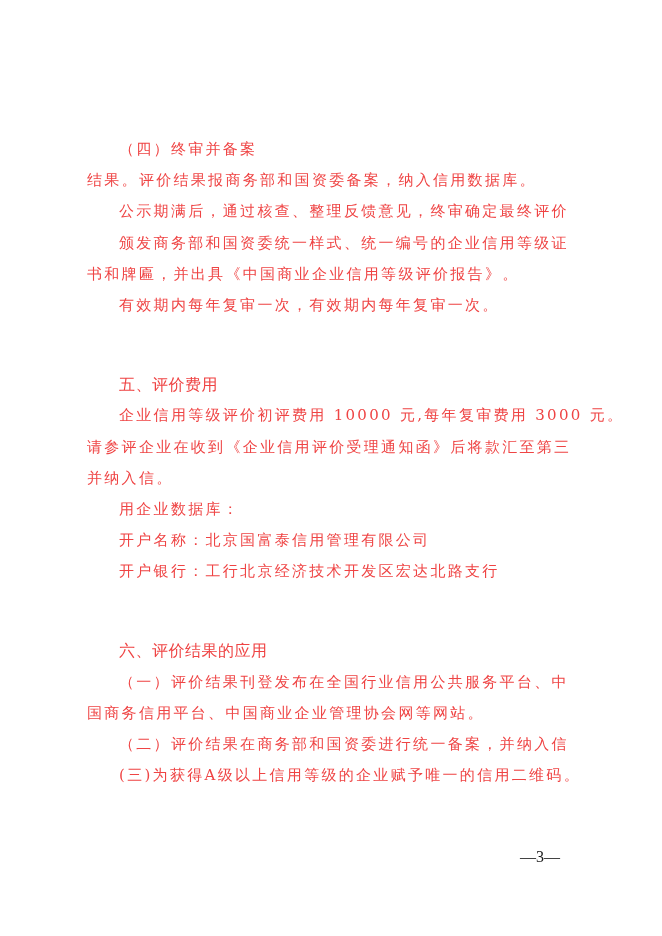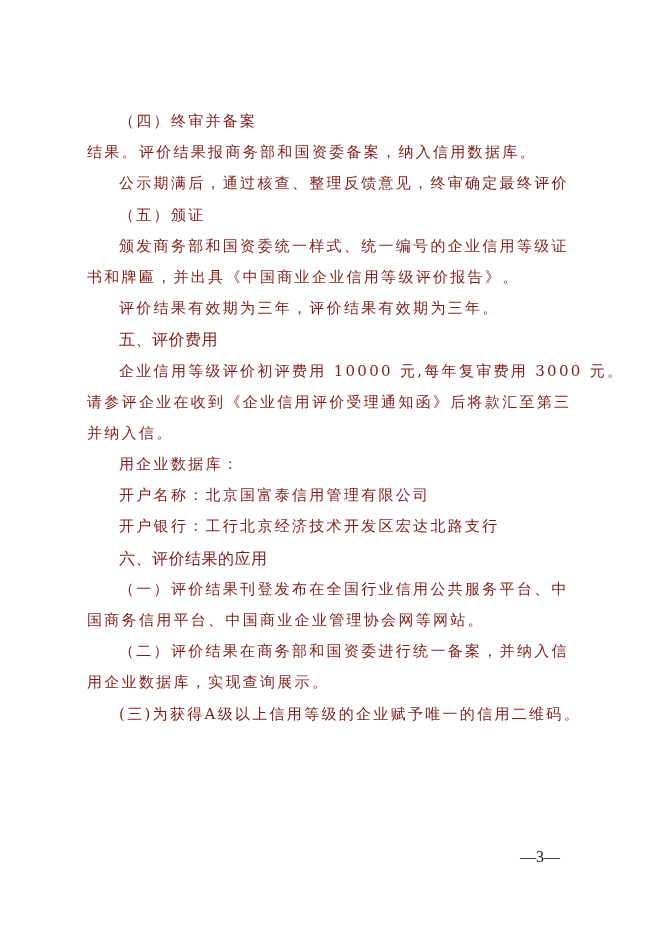--- a/index.html
+++ b/index.html
@@ -1,48 +1,46 @@
 <!DOCTYPE html>
 <html><head>
   <meta charset="utf-8">
   <style>
     html, body { margin: 0; padding: 0; background: #ffffff; }
     body { width: 662px; height: 936px; position: relative; overflow: hidden; }
     .page {
-      position: absolute; left: 87px; top: 106px; width: 490px;
+      position: absolute; left: 87px; top: 134px; width: 490px;
       font-family: "DejaVu Serif", "Liberation Serif", serif;
-      color: #7f1d1d; font-size: 15px; letter-spacing: 2.3px;
+      color: #ef4444; font-size: 15px; letter-spacing: 2.3px;
     }
     .line { height: 31.2px; line-height: 31.2px; white-space: nowrap; }
     .indent { padding-left: 32px; }
-    .heading { font-family: "DejaVu Sans", "Liberation Sans", sans-serif; font-weight: normal; letter-spacing: 0.5px; font-size: 16px; }
+    .heading { font-family: "DejaVu Sans", "Liberation Sans", sans-serif; font-weight: normal; letter-spacing: 0.5px; font-size: 16px; margin-top: 48px; }
     .footer {
       position: absolute; left: 520px; top: 848px;
       font-family: "Liberation Serif", serif; font-size: 16px; color: #1a1a1a;
     }
   </style>
 </head>
 <body>
 
 <div class="page">
   <div class="line indent">（四）终审并备案</div>
   <div class="line">结果。评价结果报商务部和国资委备案，纳入信用数据库。</div>
   <div class="line indent">公示期满后，通过核查、整理反馈意见，终审确定最终评价</div>
-  <div class="line indent">（五）颁证</div>
   <div class="line indent">颁发商务部和国资委统一样式、统一编号的企业信用等级证</div>
   <div class="line">书和牌匾，并出具《中国商业企业信用等级评价报告》。</div>
-  <div class="line indent">评价结果有效期为三年，评价结果有效期为三年。</div>
+  <div class="line indent">有效期内每年复审一次，有效期内每年复审一次。</div>
   <div class="line indent heading">五、评价费用</div>
   <div class="line indent">企业信用等级评价初评费用 10000 元,每年复审费用 3000 元。</div>
   <div class="line">请参评企业在收到《企业信用评价受理通知函》后将款汇至第三</div>
   <div class="line">并纳入信。</div>
   <div class="line indent">用企业数据库：</div>
   <div class="line indent">开户名称：北京国富泰信用管理有限公司</div>
   <div class="line indent">开户银行：工行北京经济技术开发区宏达北路支行</div>
   <div class="line indent heading">六、评价结果的应用</div>
   <div class="line indent">（一）评价结果刊登发布在全国行业信用公共服务平台、中</div>
   <div class="line">国商务信用平台、中国商业企业管理协会网等网站。</div>
   <div class="line indent">（二）评价结果在商务部和国资委进行统一备案，并纳入信</div>
-  <div class="line">用企业数据库，实现查询展示。</div>
   <div class="line indent">(三)为获得A级以上信用等级的企业赋予唯一的信用二维码。</div>
 </div>
 
 <div class="footer">—3—</div>
 
 </body></html>

